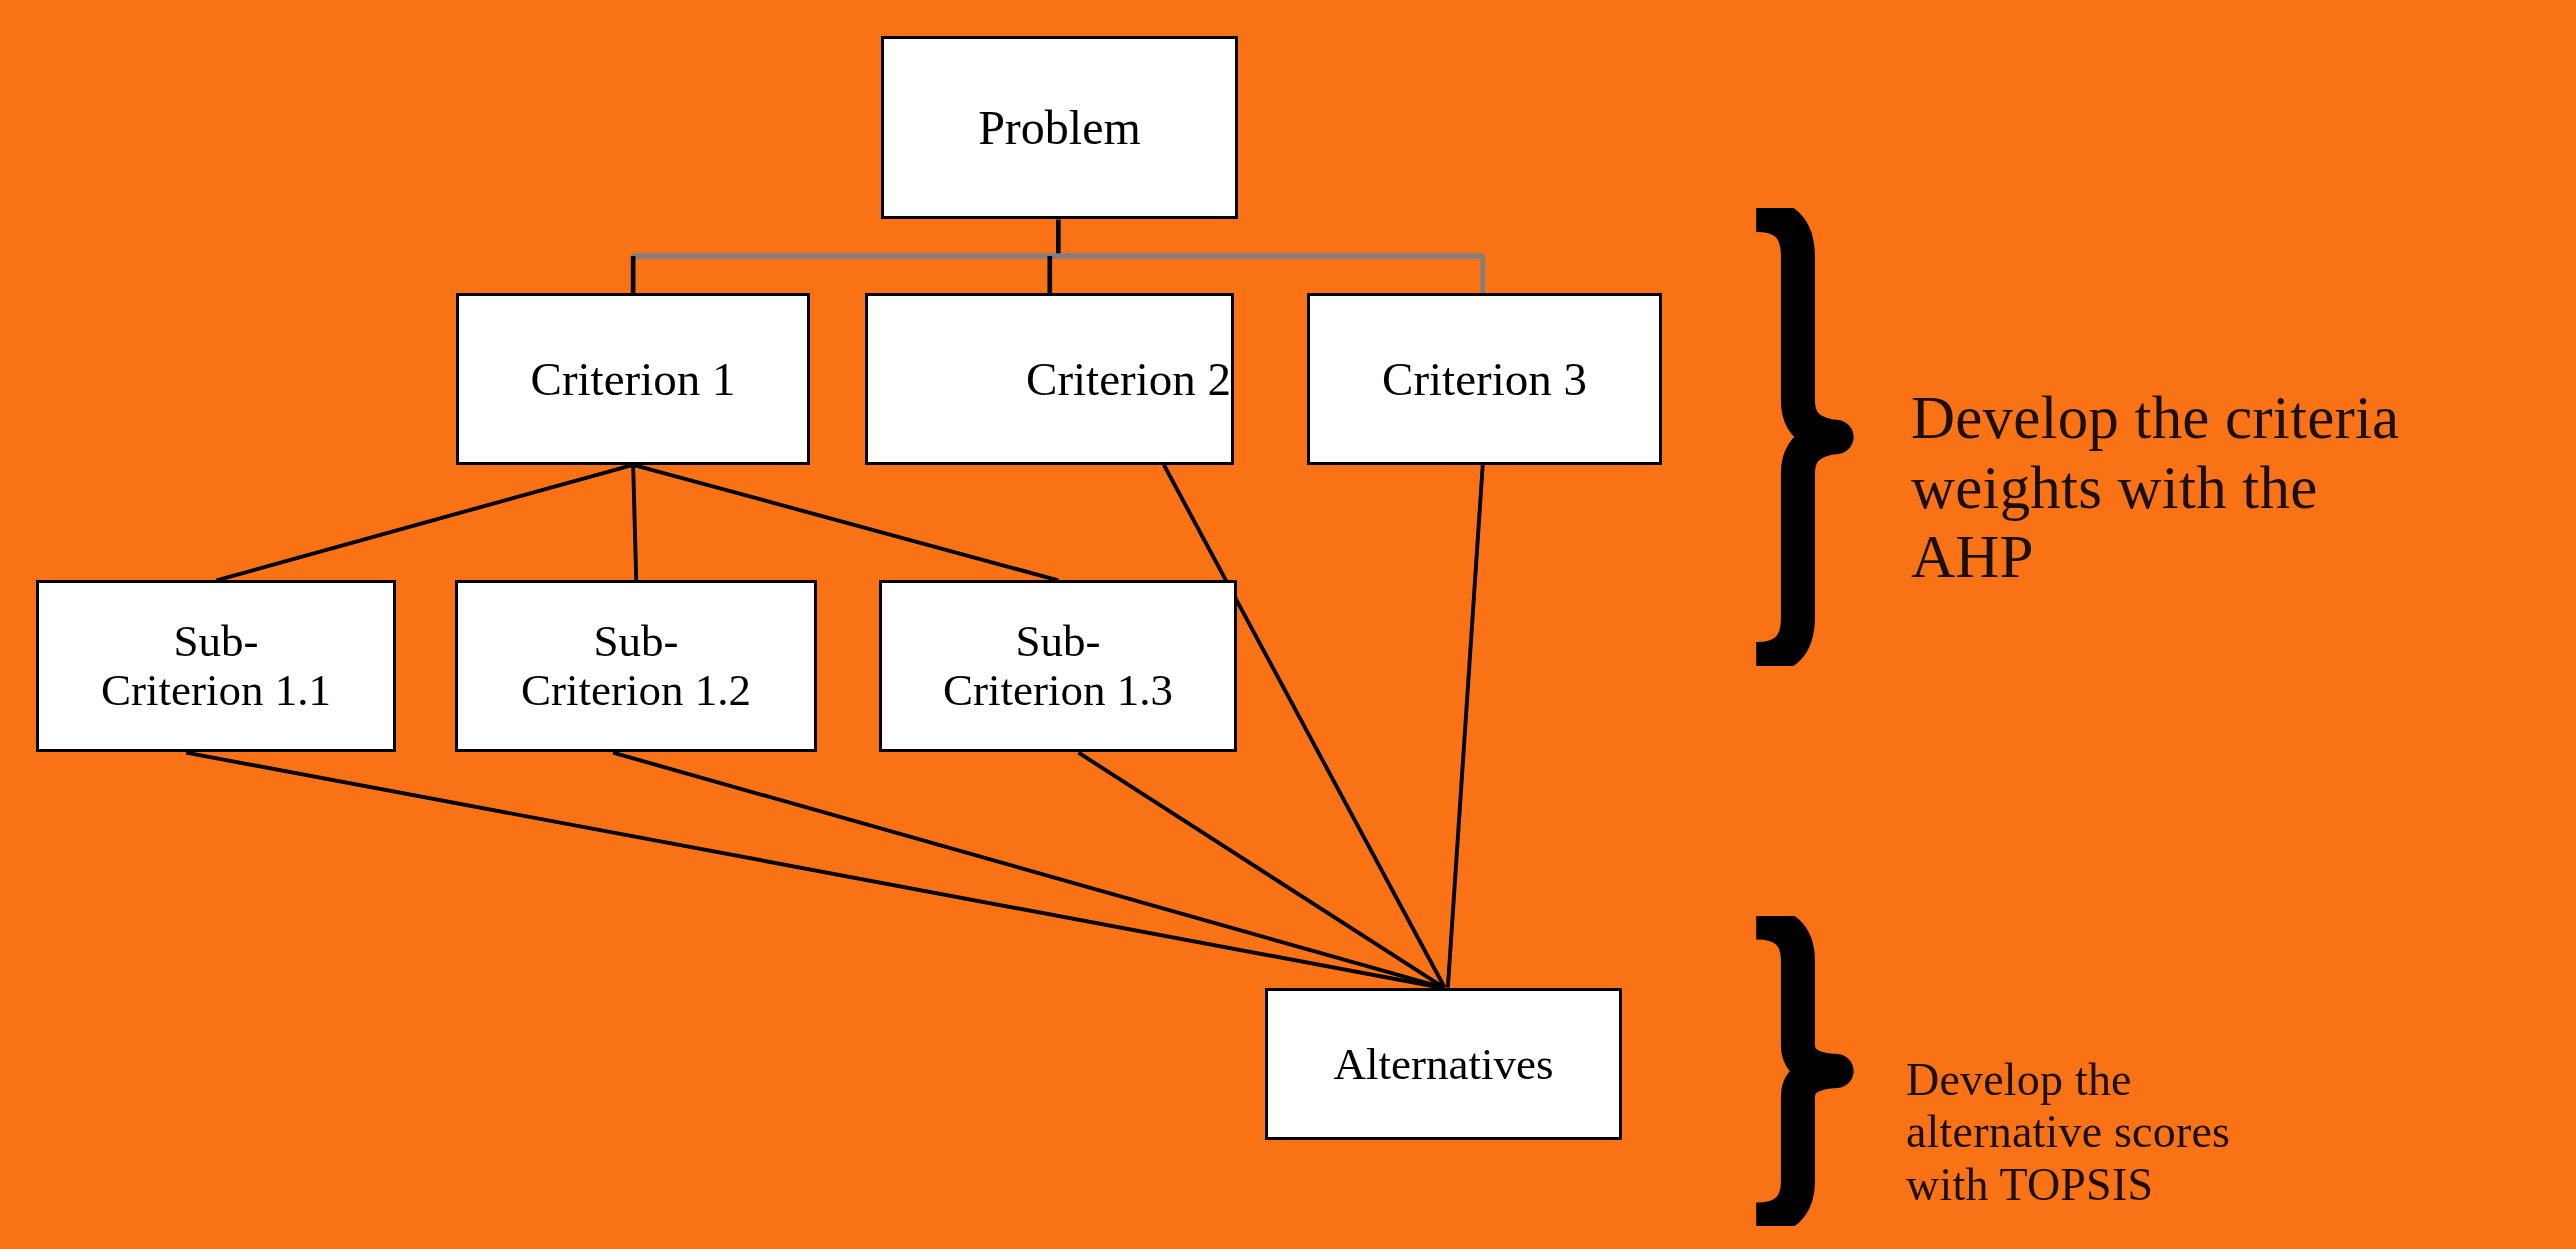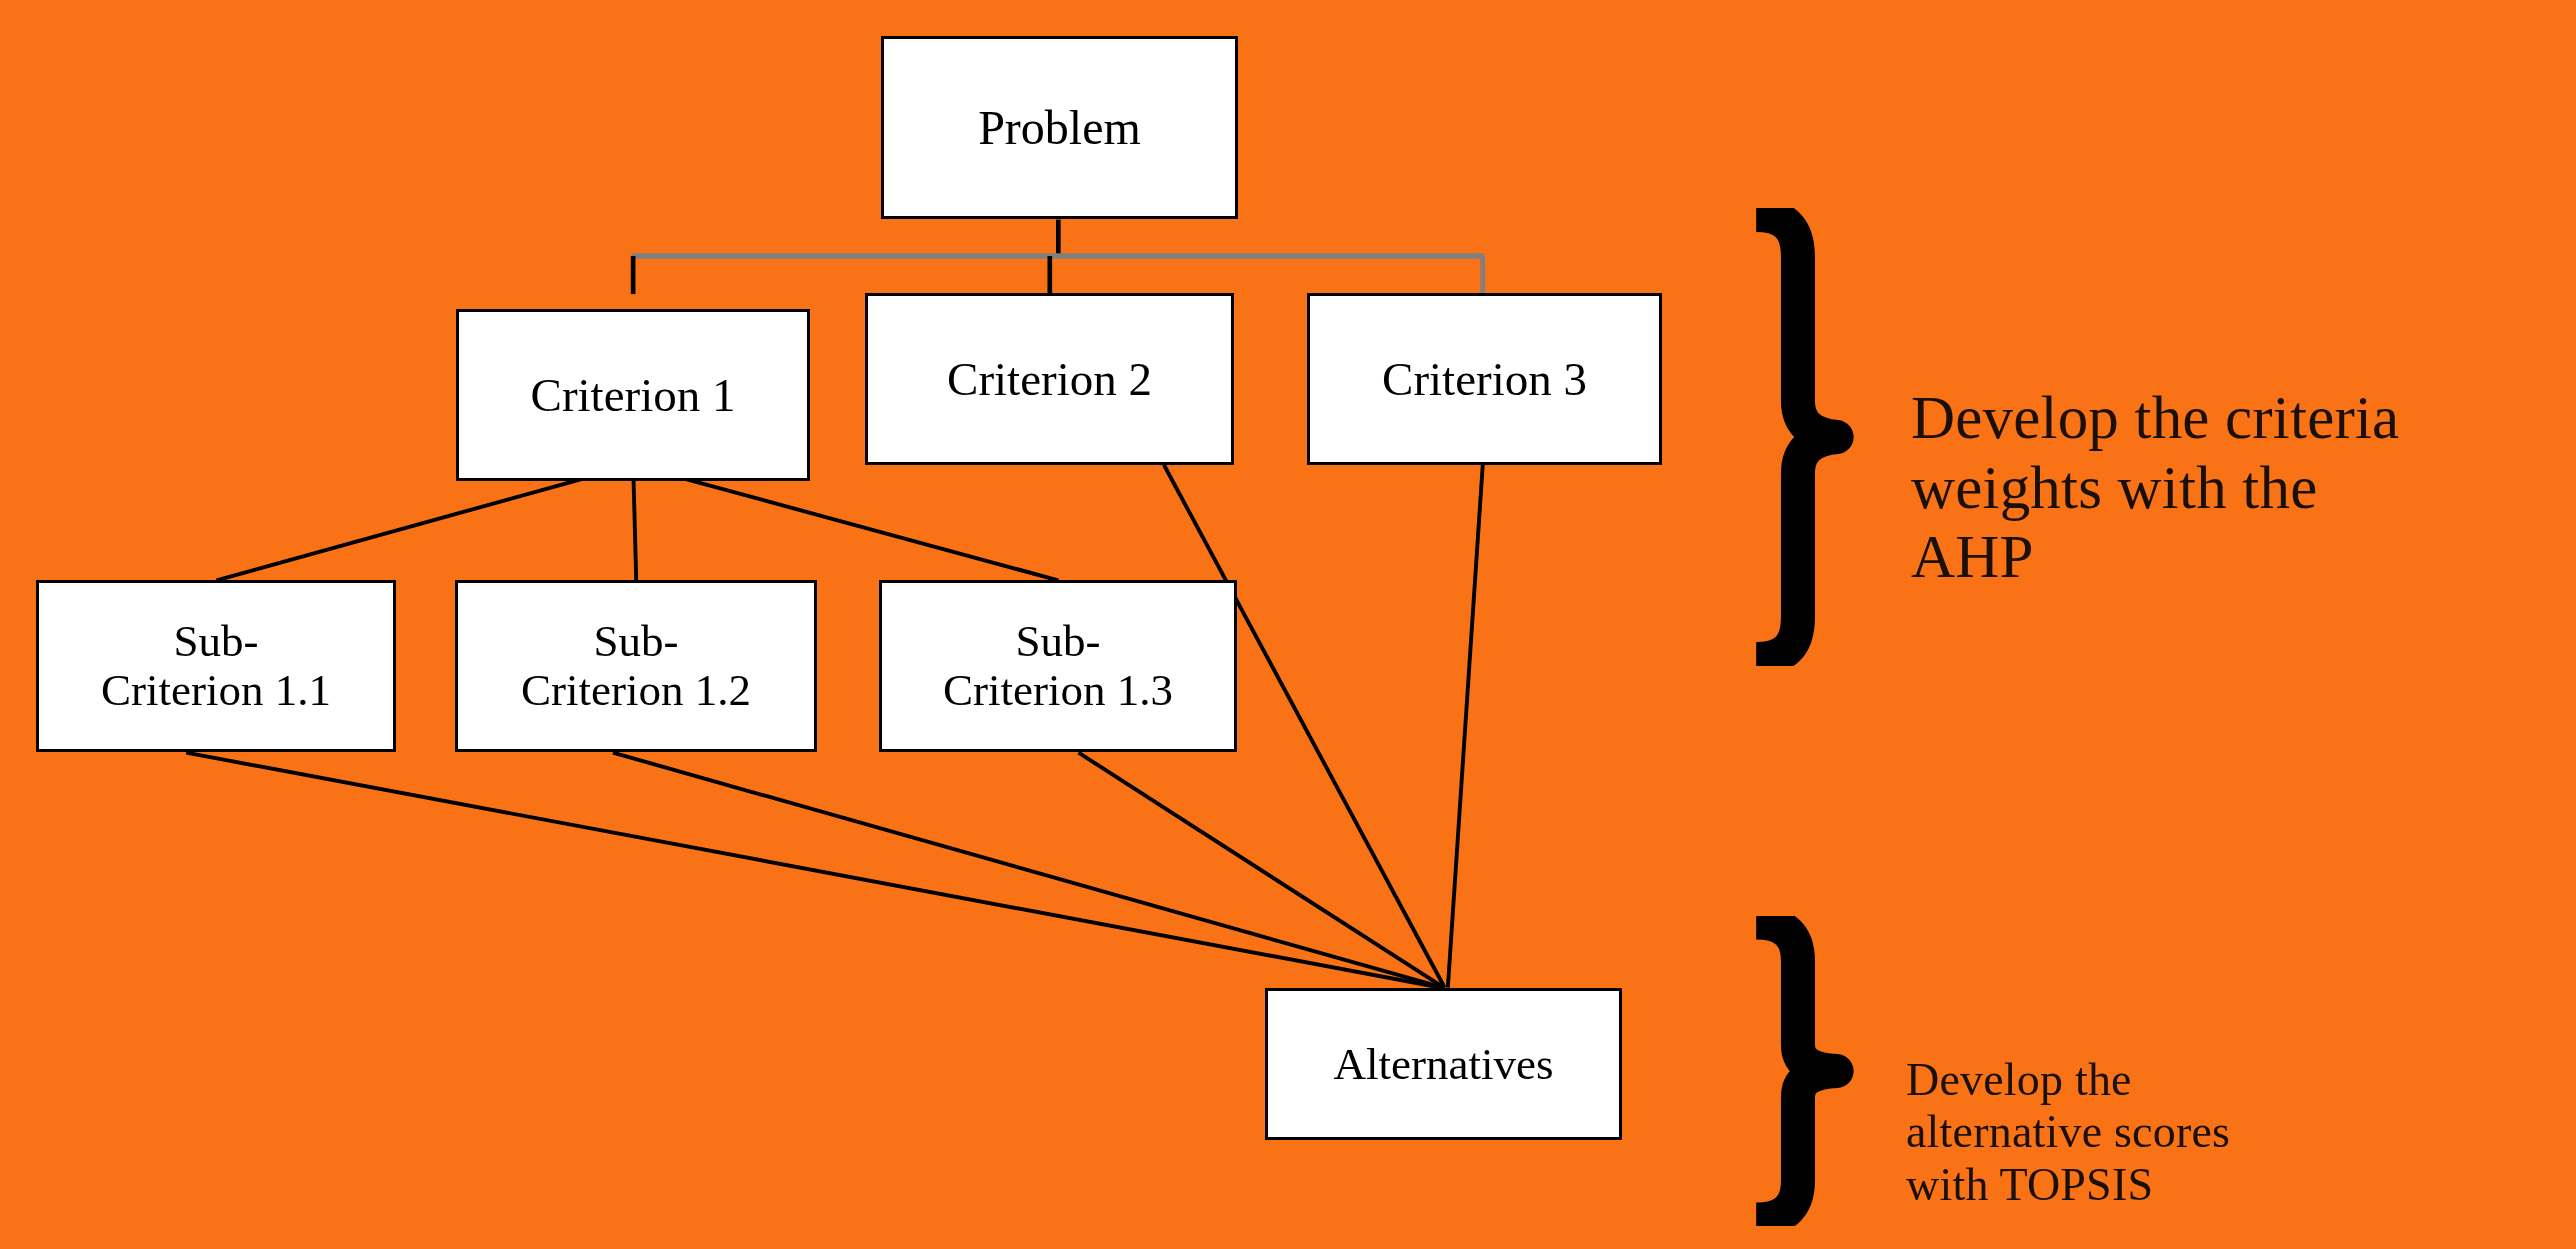--- a/index.html
+++ b/index.html
@@ -40,22 +40,22 @@
     line-height: 1.08;
     z-index: 3;
   }
   .node-label {
     display: block;
     white-space: pre-line;
   }
 
   
   #node-problem      { left: 881px; top: 36px;  width: 357px; height: 183px; font-size: 48px; }
-  #node-criterion-1  { left: 456px;  top: 309px; width: 354px; height: 172px; font-size: 47px; }
-  #node-criterion-2  { left: 865px; top: 293px; width: 369px; height: 172px; font-size: 47px; }
+  #node-criterion-1  { left: 456px;  top: 293px; width: 354px; height: 172px; font-size: 47px; }
+  #node-criterion-2  { left: 865px; top: 293px; width: 369px; height: 172px; font-size: 47px; justify-content: flex-end; }
   #node-criterion-3  { left: 1307px; top: 293px; width: 355px; height: 172px; font-size: 47px; }
   #node-sub-1-1      { left: 36px;   top: 580px; width: 360px; height: 172px; font-size: 45px; }
   #node-sub-1-2      { left: 455px;  top: 580px; width: 362px; height: 172px; font-size: 45px; }
   #node-sub-1-3      { left: 879px; top: 580px; width: 358px; height: 172px; font-size: 45px; }
   #node-alternatives { left: 1265px; top: 988px; width: 357px; height: 152px; font-size: 45px; }
 
   
   .annotation {
     position: absolute;
     display: flex;

